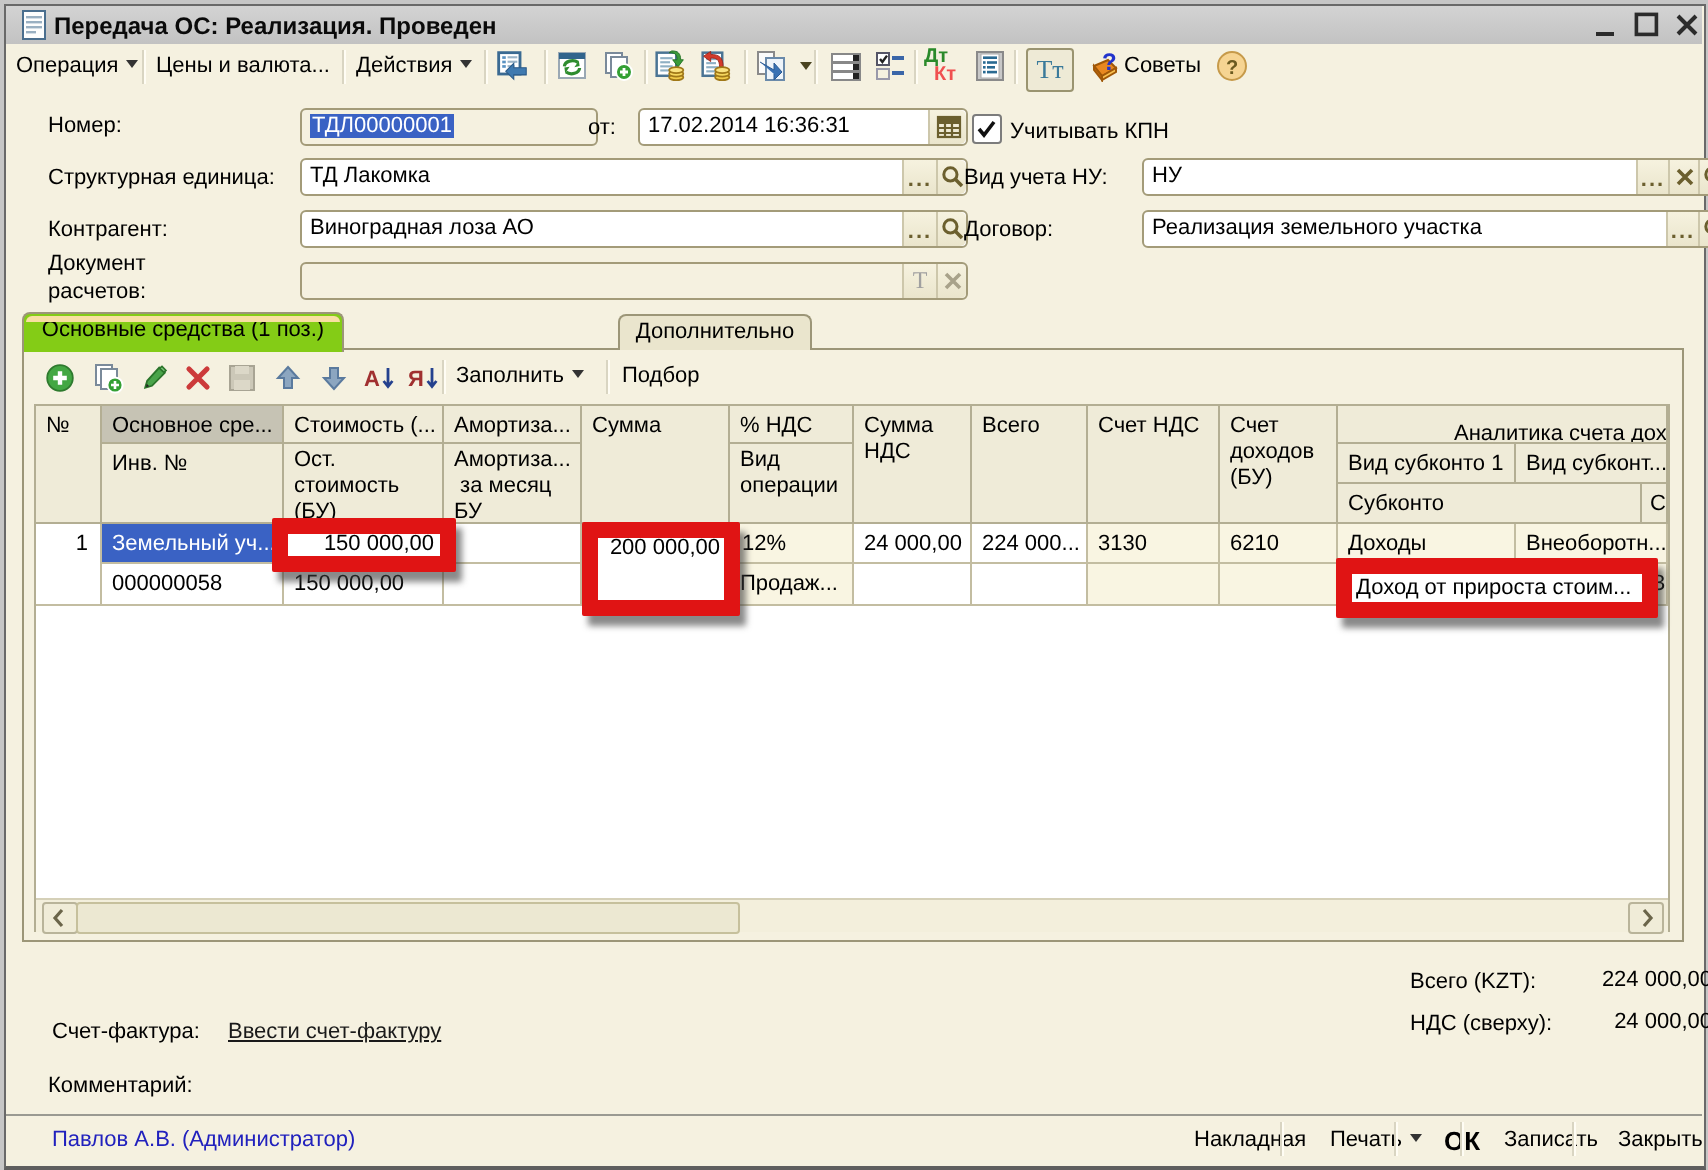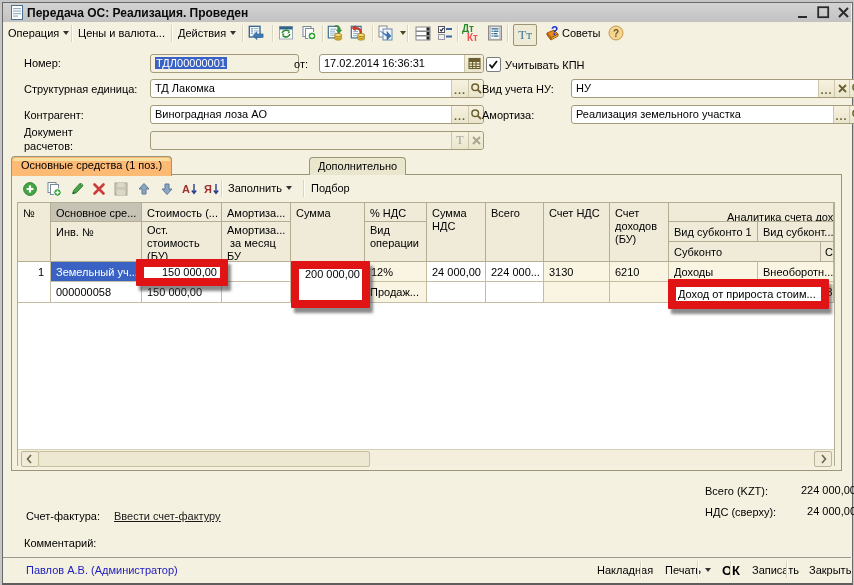--- a/index.html
+++ b/index.html
@@ -241,21 +241,21 @@
           <span class="dots3">...</span>
         </span>
         <span class="sec" style="width:14px">
           <svg width="13" height="13" viewBox="0 0 13 13">
             <circle cx="5.2" cy="5.2" r="3.3" fill="none" stroke="#6b5f2e" stroke-width="1.5"></circle>
             <path d="M7.8 7.8 L11 11" stroke="#6b5f2e" stroke-width="1.8"></path>
           </svg>
         </span>
       </span>
     </div>
-<div class="lbl" style="left:466px;top:109px">Амортиза:</div>
+<div class="lbl" style="left:466px;top:109px">Договор:</div>
 <div class="inp" style="left:547px;top:105px;width:293px;height:17px">
       <span class="val">Реализация земельного участка</span>
       <span class="fbtns">
         <span class="sec" style="width:15px">
           <span class="dots3">...</span>
         </span>
         <span class="sec" style="width:15px">
           <svg width="13" height="13" viewBox="0 0 13 13">
             <circle cx="5.2" cy="5.2" r="3.3" fill="none" stroke="#6b5f2e" stroke-width="1.5"></circle>
             <path d="M7.8 7.8 L11 11" stroke="#6b5f2e" stroke-width="1.8"></path>
@@ -270,21 +270,21 @@
           <span style="color:#a0a0a0;font-family:'Liberation Serif',serif;font-size:12px">T</span>
         </span>
         <span class="sec" style="width:14px">
           <svg width="11" height="11" viewBox="0 0 11 11">
             <path d="M2 2 L9 9 M9 2 L2 9" stroke="#a8a28a" stroke-width="1.8"></path>
           </svg>
         </span>
       </span>
     </div>
 
-<div class="tab" style="left:11px;top:156px;width:159px;height:19px;background:#fdba74;z-index:3;line-height:17px"><div style="position:absolute;left:1px;right:1px;top:1px;height:3px;background:#f8dfa2;border-radius:3px 3px 0 0"></div>Основные средства (1 поз.)</div>
+<div class="tab" style="left:11px;top:156px;width:159px;height:19px;background:#84cc16;z-index:3;line-height:17px"><div style="position:absolute;left:1px;right:1px;top:1px;height:3px;background:#f8dfa2;border-radius:3px 3px 0 0"></div>Основные средства (1 поз.)</div>
 <div class="tab" style="left:309px;top:157px;width:95px;height:17px;background:#eae5cd;line-height:16px;z-index:2">Дополнительно</div>
 
 <div class="abs" style="box-sizing:border-box;left:11px;top:174px;width:831px;height:297px;border:1px solid #9c9678;background:#f5f1e0;z-index:1"></div>
 
 <svg class="icon" style="left:22px;top:181px;z-index:2" viewBox="0 0 16 16">
       <circle cx="8" cy="8" r="6.4" fill="#43a743" stroke="#2e7a2e" stroke-width="0.9"></circle>
       <path d="M8 4.6 L8 11.4 M4.6 8 L11.4 8" stroke="#fff" stroke-width="2.2"></path>
     </svg>
 <svg class="icon" style="left:46px;top:181px;z-index:2" viewBox="0 0 16 16">
       <rect x="2" y="1.5" width="8" height="10" fill="#fff" stroke="#7a8a9a"></rect>

